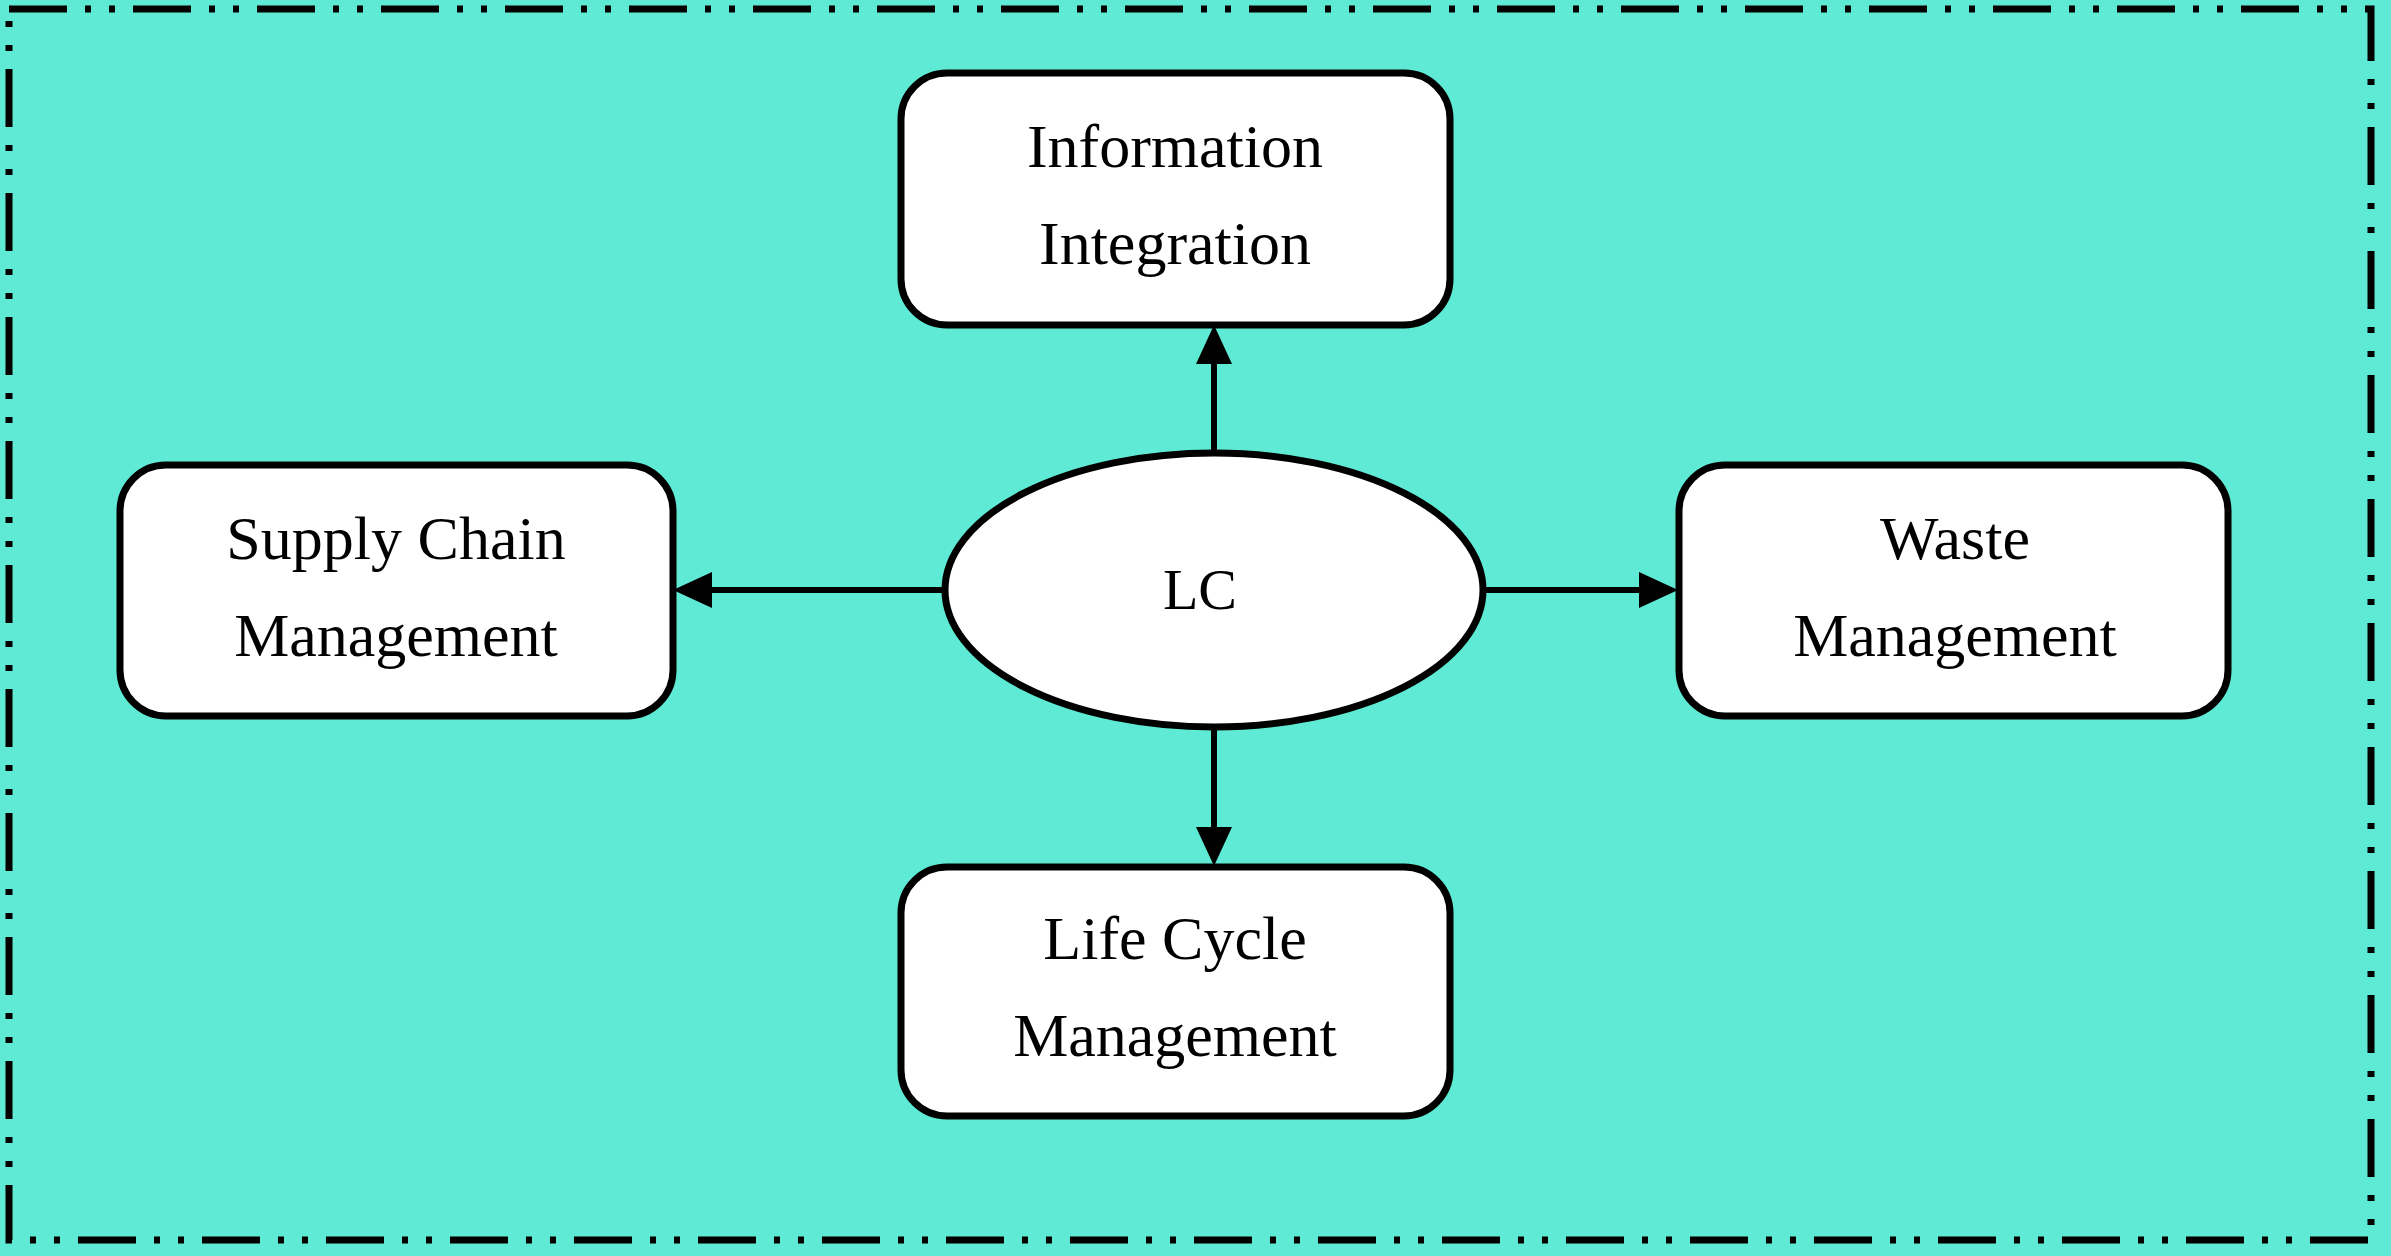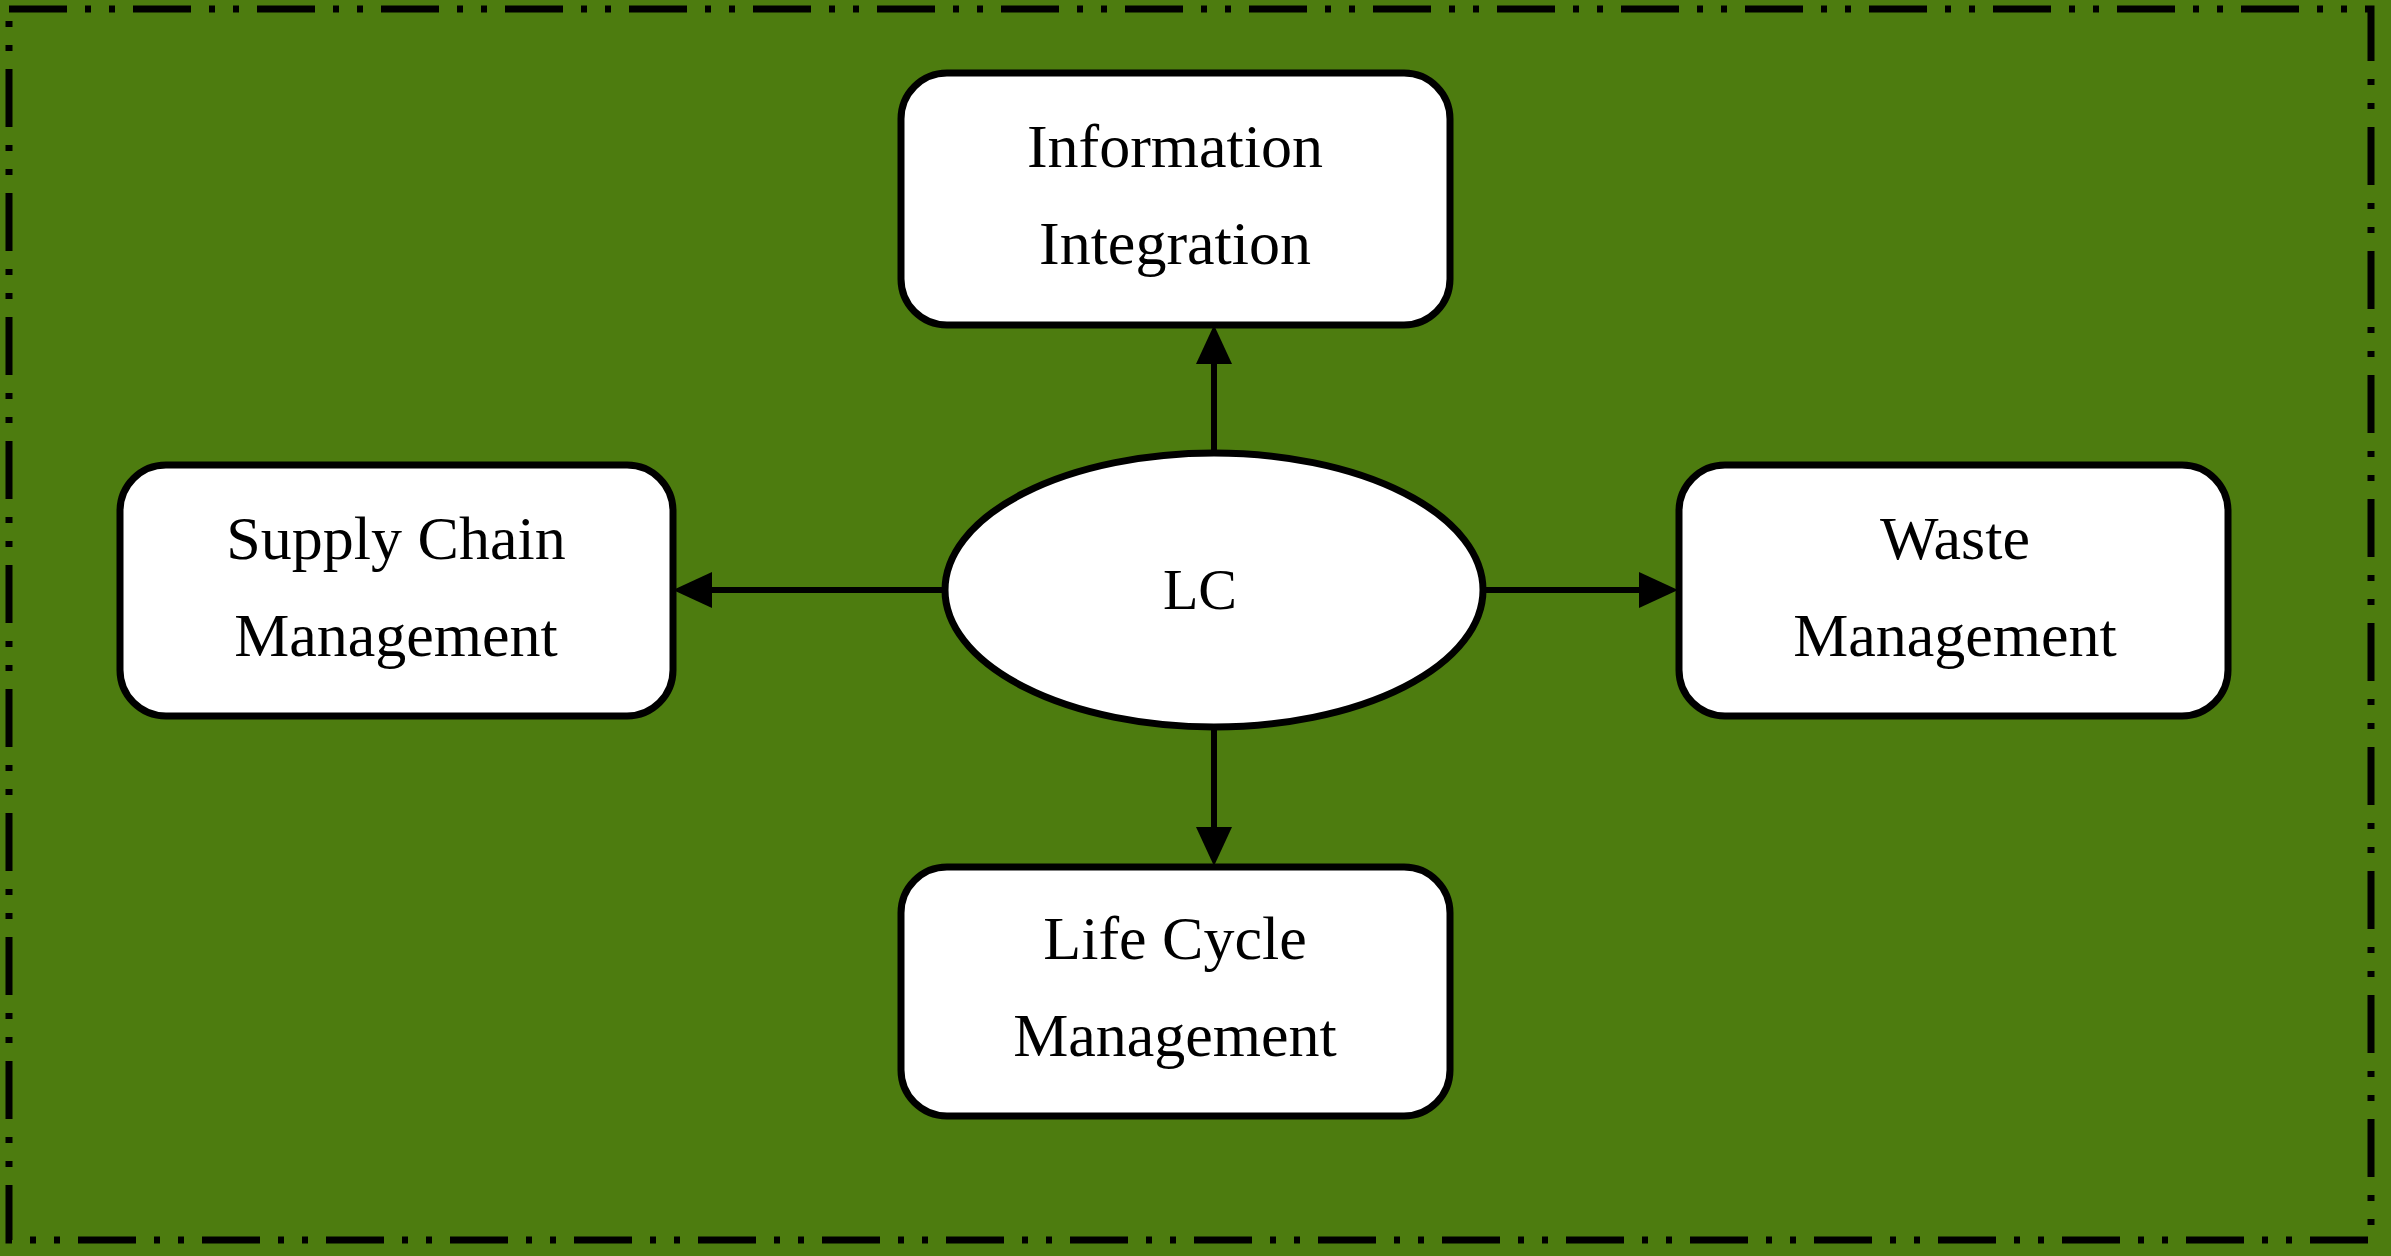--- a/index.html
+++ b/index.html
@@ -10,21 +10,21 @@
   body {
     width: 2391px;
     height: 1256px;
     font-family: "Liberation Serif", "DejaVu Serif", serif;
     overflow: hidden;
   }
   #figure-root {
     position: relative;
     width: 2391px;
     height: 1256px;
-    background: #4d7c0f;
+    background: #5eead4;
   }
   #diagram-svg {
     position: absolute;
     left: 0;
     top: 0;
     width: 2391px;
     height: 1256px;
     display: block;
   }
   .node-text {

